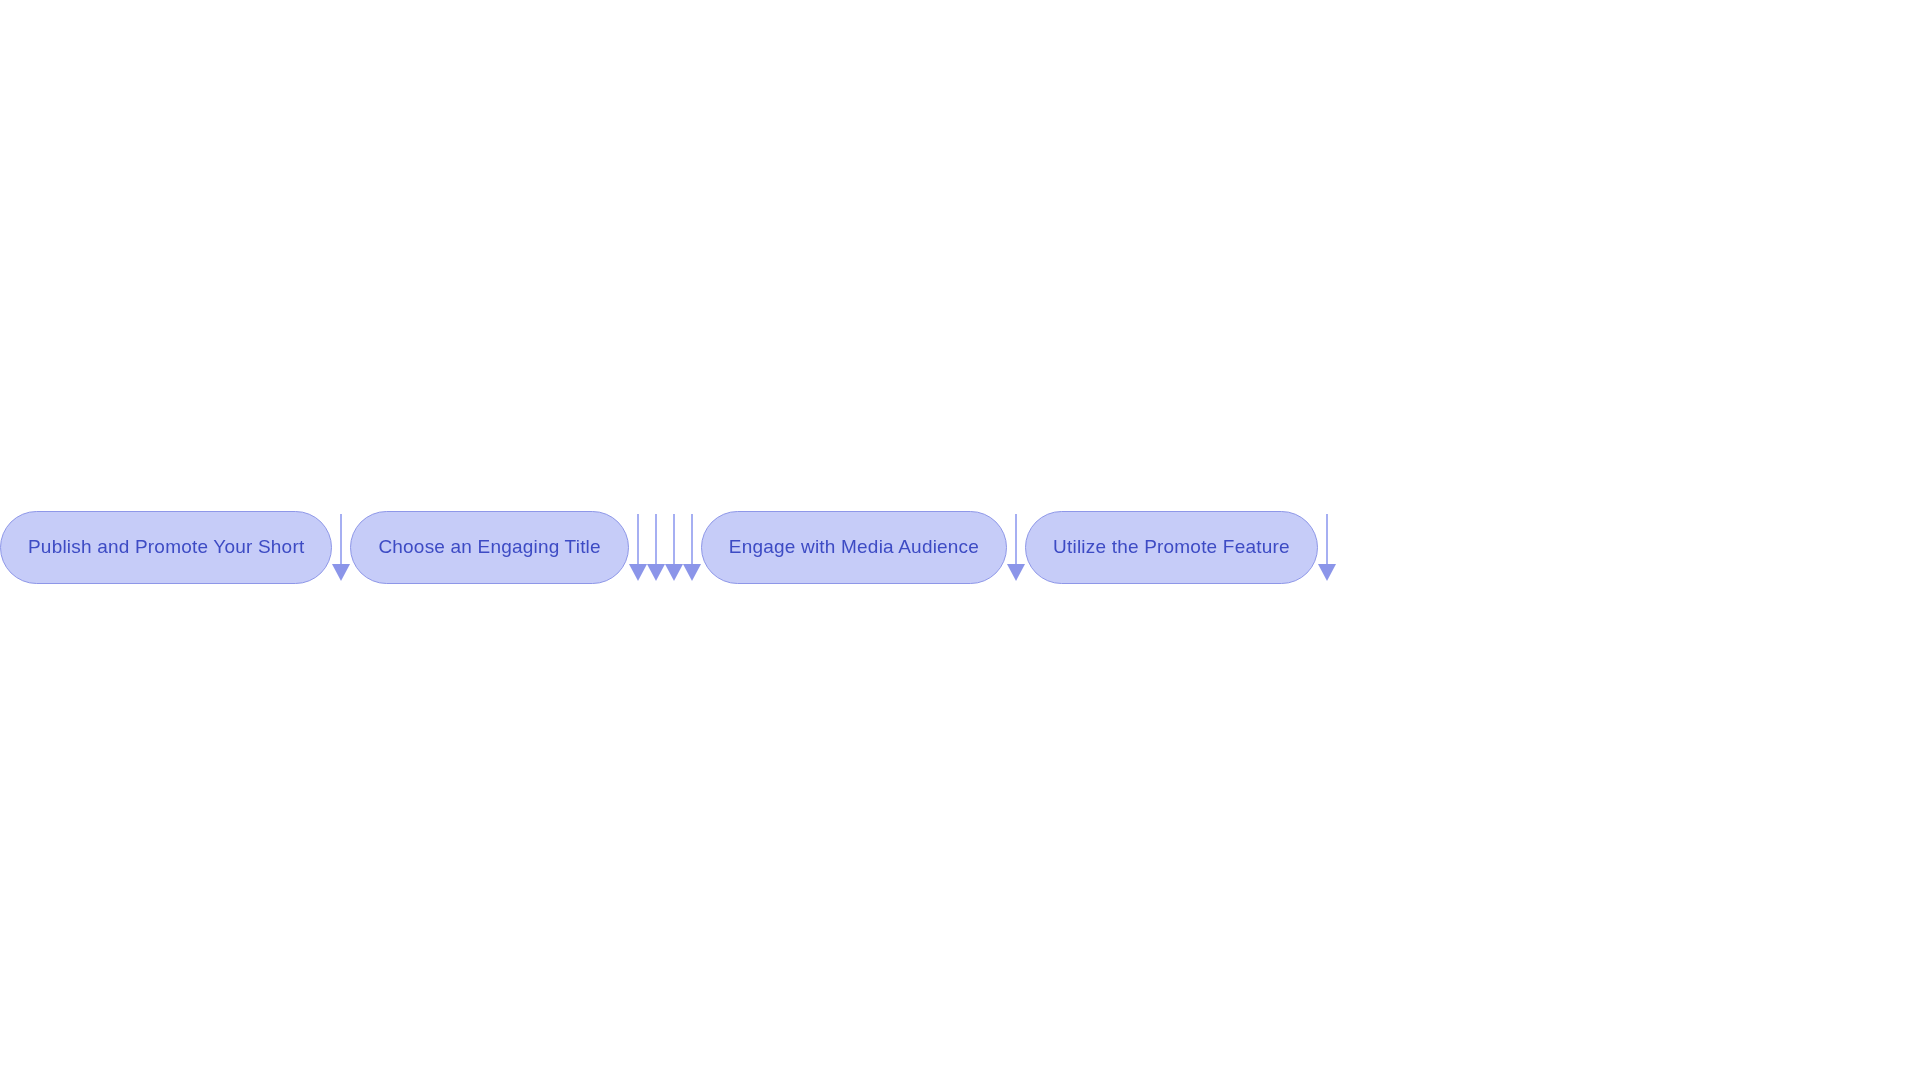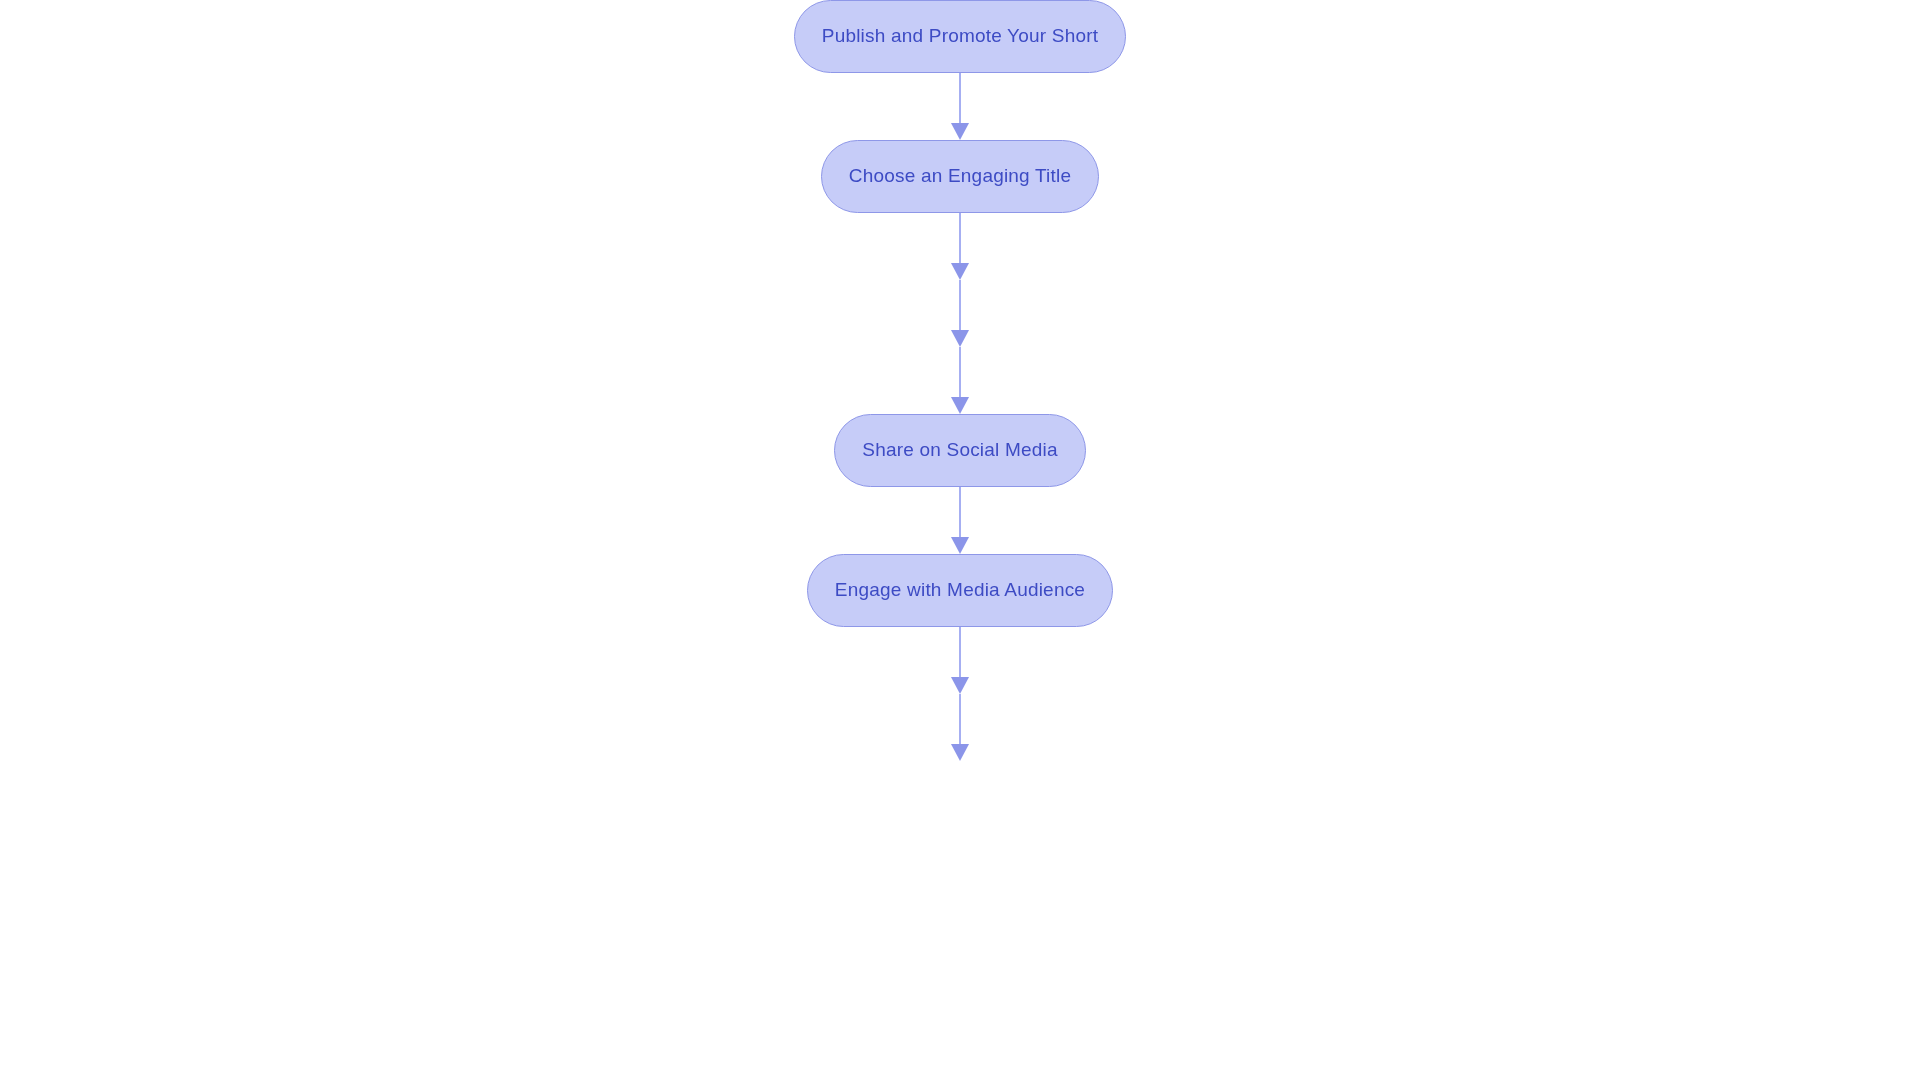--- a/index.html
+++ b/index.html
@@ -14,22 +14,23 @@
   html, body {
     margin: 0;
     padding: 0;
     background: var(--canvas-bg);
   }
   .canvas {
     width: 1920px;
     height: 1083px;
     background: var(--canvas-bg);
     display: flex;
-    flex-direction: column;
+    flex-direction: row;
     align-items: center;
+    padding-top: 11px;
     overflow: hidden;
     font-family: "Liberation Sans", "DejaVu Sans", sans-serif;
   }
   .node {
     min-height: 73px;
     padding: 0 27px;
     border-radius: 36.5px;
     background: var(--node-fill);
     border: 1.5px solid var(--node-border);
     display: flex;
@@ -93,38 +94,38 @@
     <div class="arrow-line"></div>
     <div class="arrow-head"></div>
   </div>
 
 
   <div class="arrow">
     <div class="arrow-line"></div>
     <div class="arrow-head"></div>
   </div>
 
-  <div class="node">
-    <span class="node-label">Share on Social Media</span>
-  </div>
 
   <div class="arrow">
     <div class="arrow-line"></div>
     <div class="arrow-head"></div>
   </div>
 
   <div class="node">
     <span class="node-label">Engage with Media Audience</span>
   </div>
 
   <div class="arrow">
     <div class="arrow-line"></div>
     <div class="arrow-head"></div>
   </div>
 
+  <div class="node">
+    <span class="node-label">Utilize the Promote Feature</span>
+  </div>
 
   <div class="arrow">
     <div class="arrow-line"></div>
     <div class="arrow-head"></div>
   </div>
 
 
 </div>
 
 </body></html>

